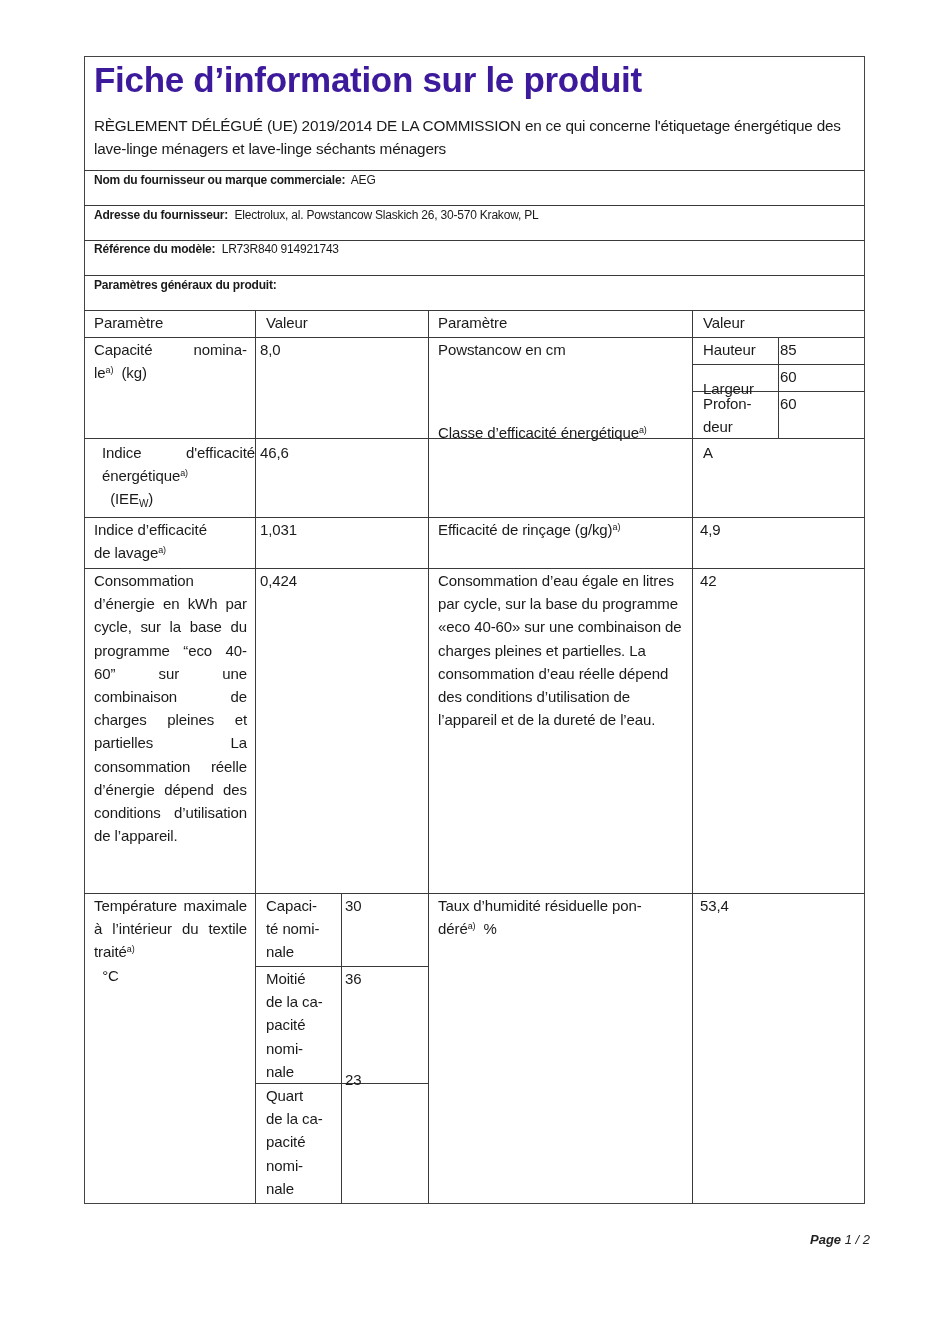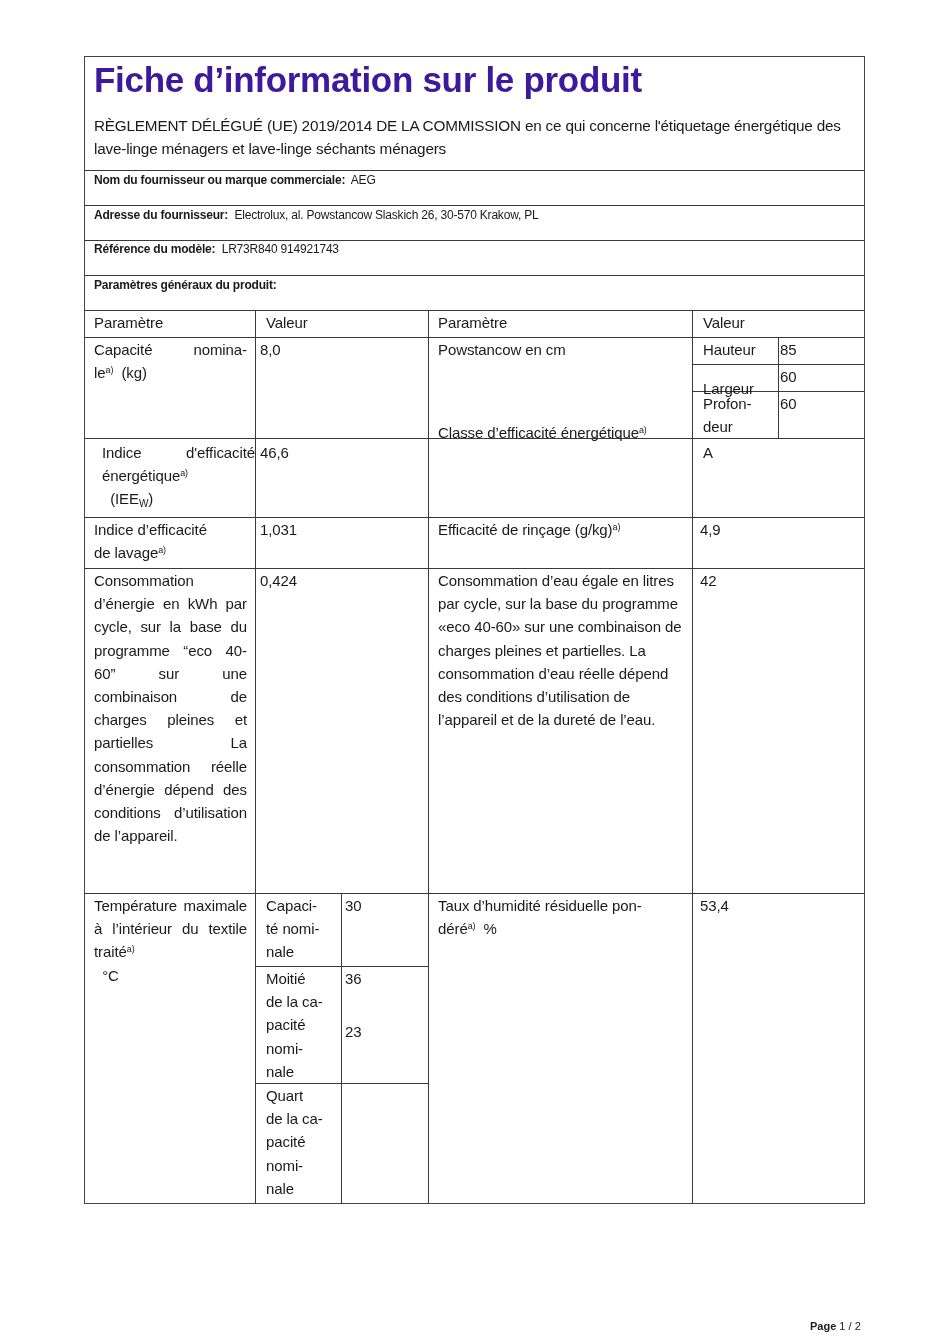--- a/index.html
+++ b/index.html
@@ -9,21 +9,21 @@
   .frame { position: absolute; left: 84px; top: 56px; width: 781px; height: 1148px; border: 1px solid #444; box-sizing: border-box; }
   .title { position: absolute; left: 94px; top: 60px; font-size: 35px; font-weight: bold; color: #3d1a9c; letter-spacing: -0.3px; white-space: nowrap; }
   .subtitle { position: absolute; left: 94px; top: 114px; width: 760px; font-size: 15.3px; line-height: 23px; letter-spacing: -0.2px; }
   .row-text { position: absolute; left: 94px; font-size: 12px; white-space: nowrap; letter-spacing: -0.2px; }
   .row-text b { font-weight: bold; }
   .cell { position: absolute; font-size: 15px; line-height: 23.2px; letter-spacing: -0.1px; }
   .just { text-align: justify; text-align-last: left; }
   .right { text-align: left; }
   sup { font-size: 9px; vertical-align: 5px; line-height: 0; }
   sub { font-size: 10px; vertical-align: -3px; line-height: 0; }
-  .pagefoot { position: absolute; left: 810px; top: 1320px; font-size: 11px; white-space: nowrap; color: #222; }
+  .pagefoot { position: absolute; left: 810px; top: 1232px; font-size: 13px; white-space: nowrap; color: #222; font-style: italic; }
   .pagefoot .pg { font-weight: bold; }
 </style>
 </head>
 <body>
 
 <div class="frame"></div>
 
 <div class="title">Fiche d’information sur le produit</div>
 <div class="subtitle">RÈGLEMENT DÉLÉGUÉ (UE) 2019/2014 DE LA COMMISSION en ce qui concerne l'étiquetage énergétique des lave-linge ménagers et lave-linge séchants ménagers</div>
 
@@ -112,21 +112,21 @@
   <span>Température maximale à l’intérieur du textile traité</span><sup>a)</sup><br>&nbsp;&nbsp;<span>°C</span>
 </div>
 
 <div class="cell" style="left:266px; top:894px; width:72px;">Capaci-<br>té nomi-<br>nale</div>
 <div class="cell right" style="left:345px; top:894px; width:72px;">30</div>
 
 <div class="cell" style="left:266px; top:967px; width:72px;">Moitié<br>de la ca-<br>pacité<br>nomi-<br>nale</div>
 <div class="cell right" style="left:345px; top:967px; width:72px;">36</div>
 
 <div class="cell" style="left:266px; top:1084px; width:72px;">Quart<br>de la ca-<br>pacité<br>nomi-<br>nale</div>
-<div class="cell right" style="left:345px; top:1020px; width:72px;">23</div>
+<div class="cell right" style="left:345px; top:1068px; width:72px;">23</div>
 
 <div class="cell" style="left:438px; top:894px; width:248px;">
   Taux d’humidité résiduelle pon-<br>déré<sup>a)</sup>&nbsp;&nbsp;<span>%</span>
 </div>
 <div class="cell right" style="left:700px; top:894px; width:153px;">53,4</div>
 
 <div class="pagefoot">
   <span class="pg">Page</span>
   <span>1 / 2</span>
 </div>

